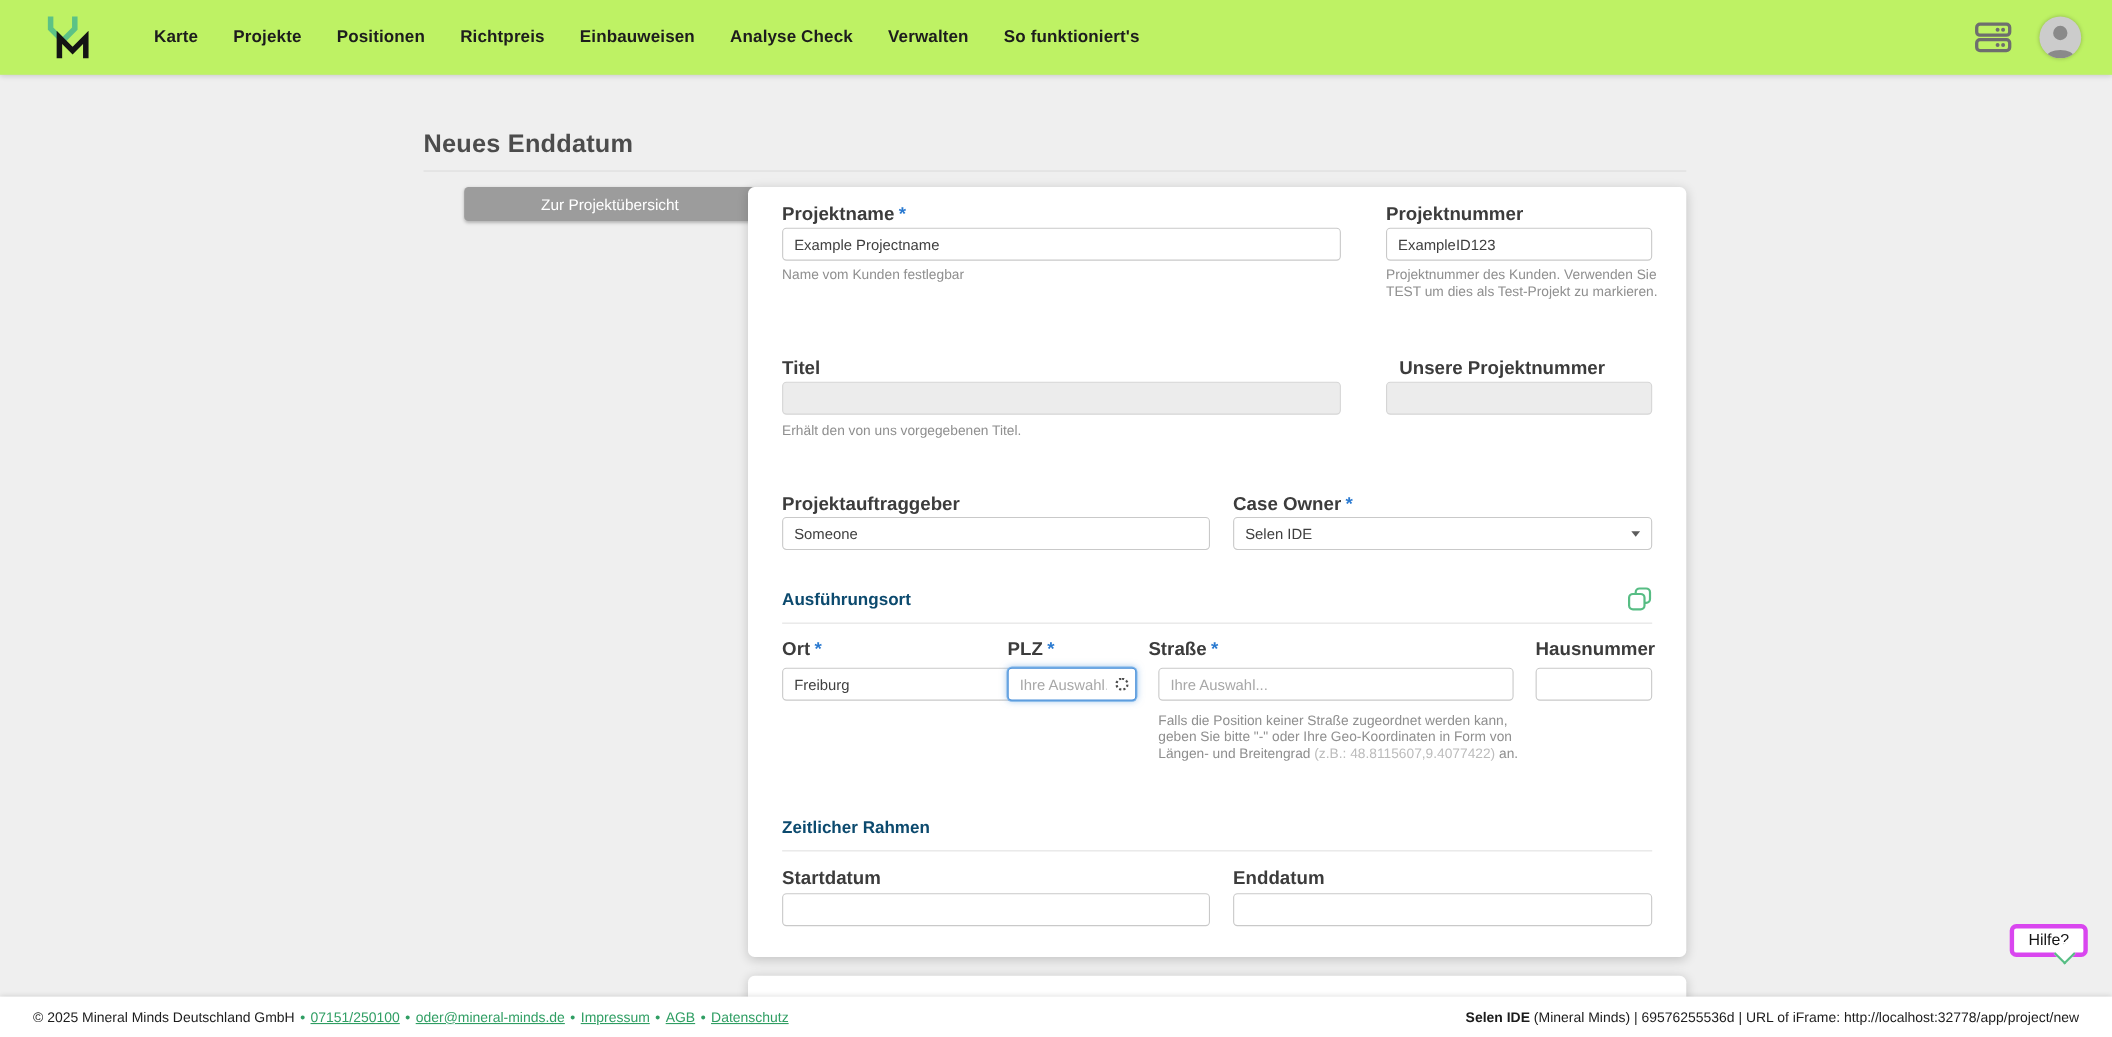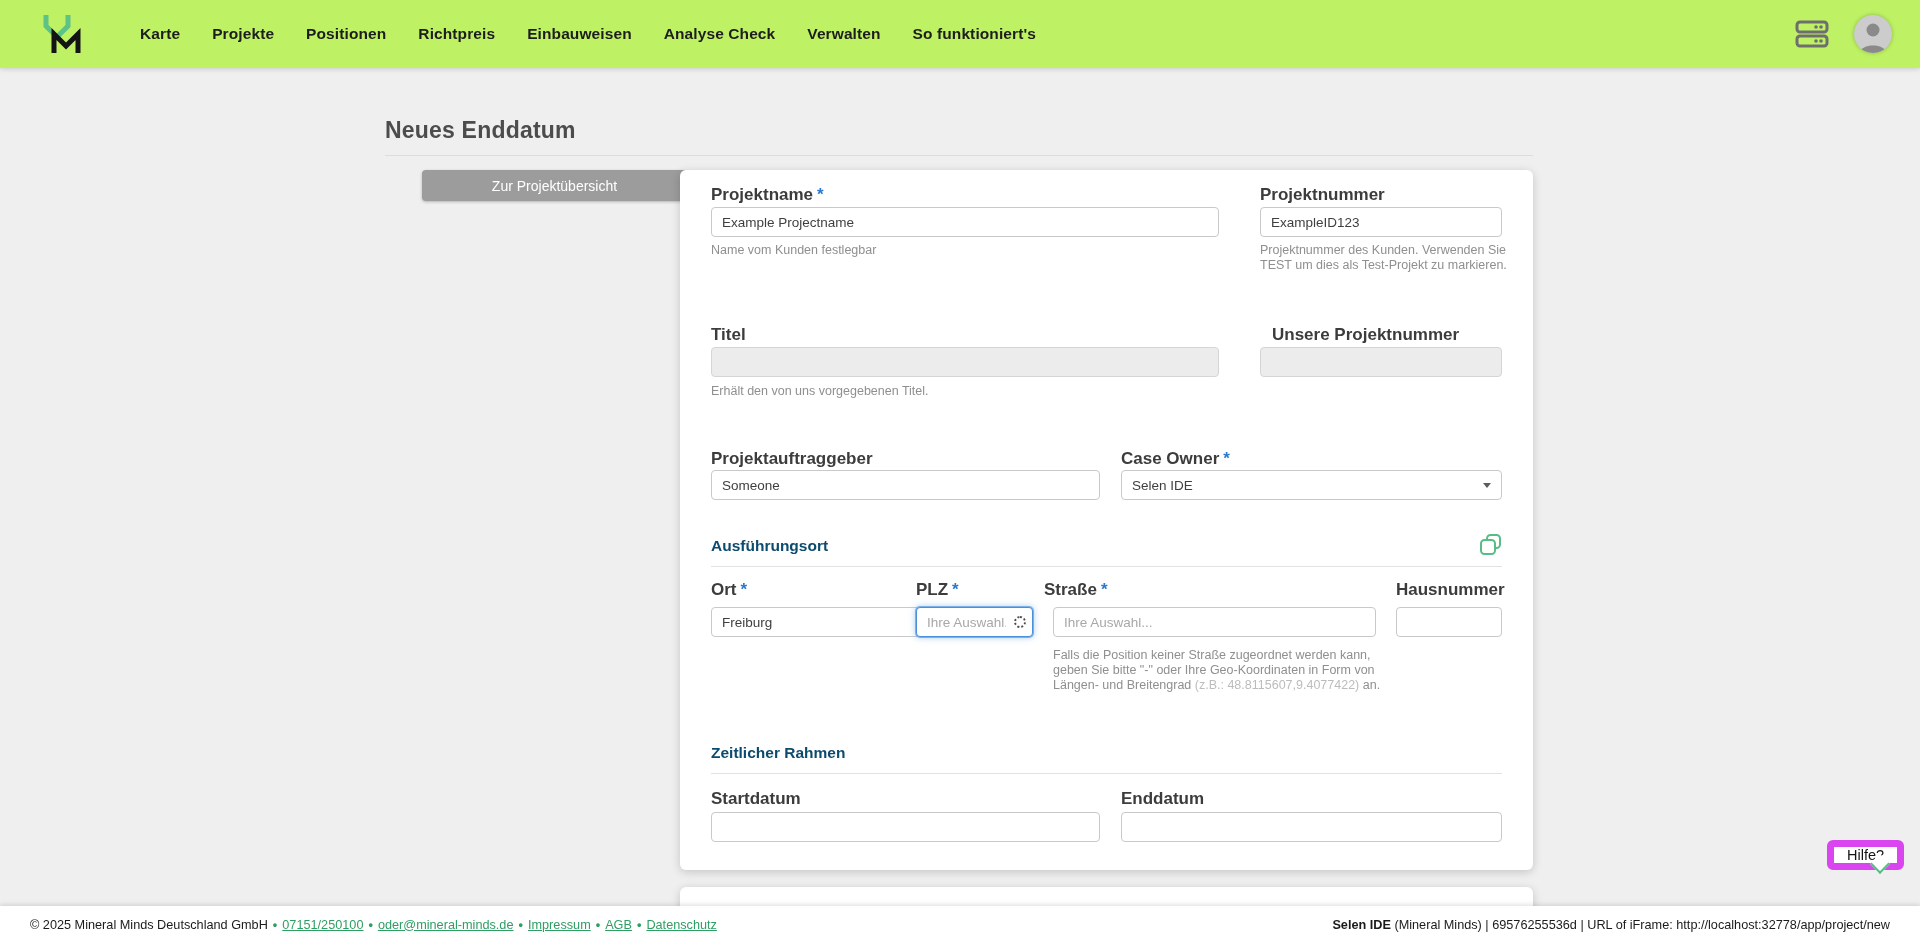--- a/index.html
+++ b/index.html
@@ -101,21 +101,21 @@
   .spinner {
     position:absolute; right:7px; top:9px; width:12px; height:12px;
     border:2px dotted #4b4b4b; border-radius:50%;
   }
 
   .copy-icon { position:absolute; left:798px; top:-5px; cursor:pointer; }
 
   
   .help-btn {
     position:absolute; left:1827px; top:840px; height:30px; padding:0 13px;
-    background:#ffffff; border:7px solid #d946ef; border-radius:6px;
+    background:#ffffff; border:4px solid #d946ef; border-radius:6px;
     font-size:14.5px; color:#141414; font-family:inherit; cursor:pointer; z-index:25;
   }
   .help-btn::after {
     content:""; position:absolute; right:10px; bottom:-8px; width:12px; height:12px;
     background:#ffffff; border-right:2px solid #57bd84; border-bottom:2px solid #57bd84;
     transform:rotate(45deg);
   }
 
   
   .footer {

